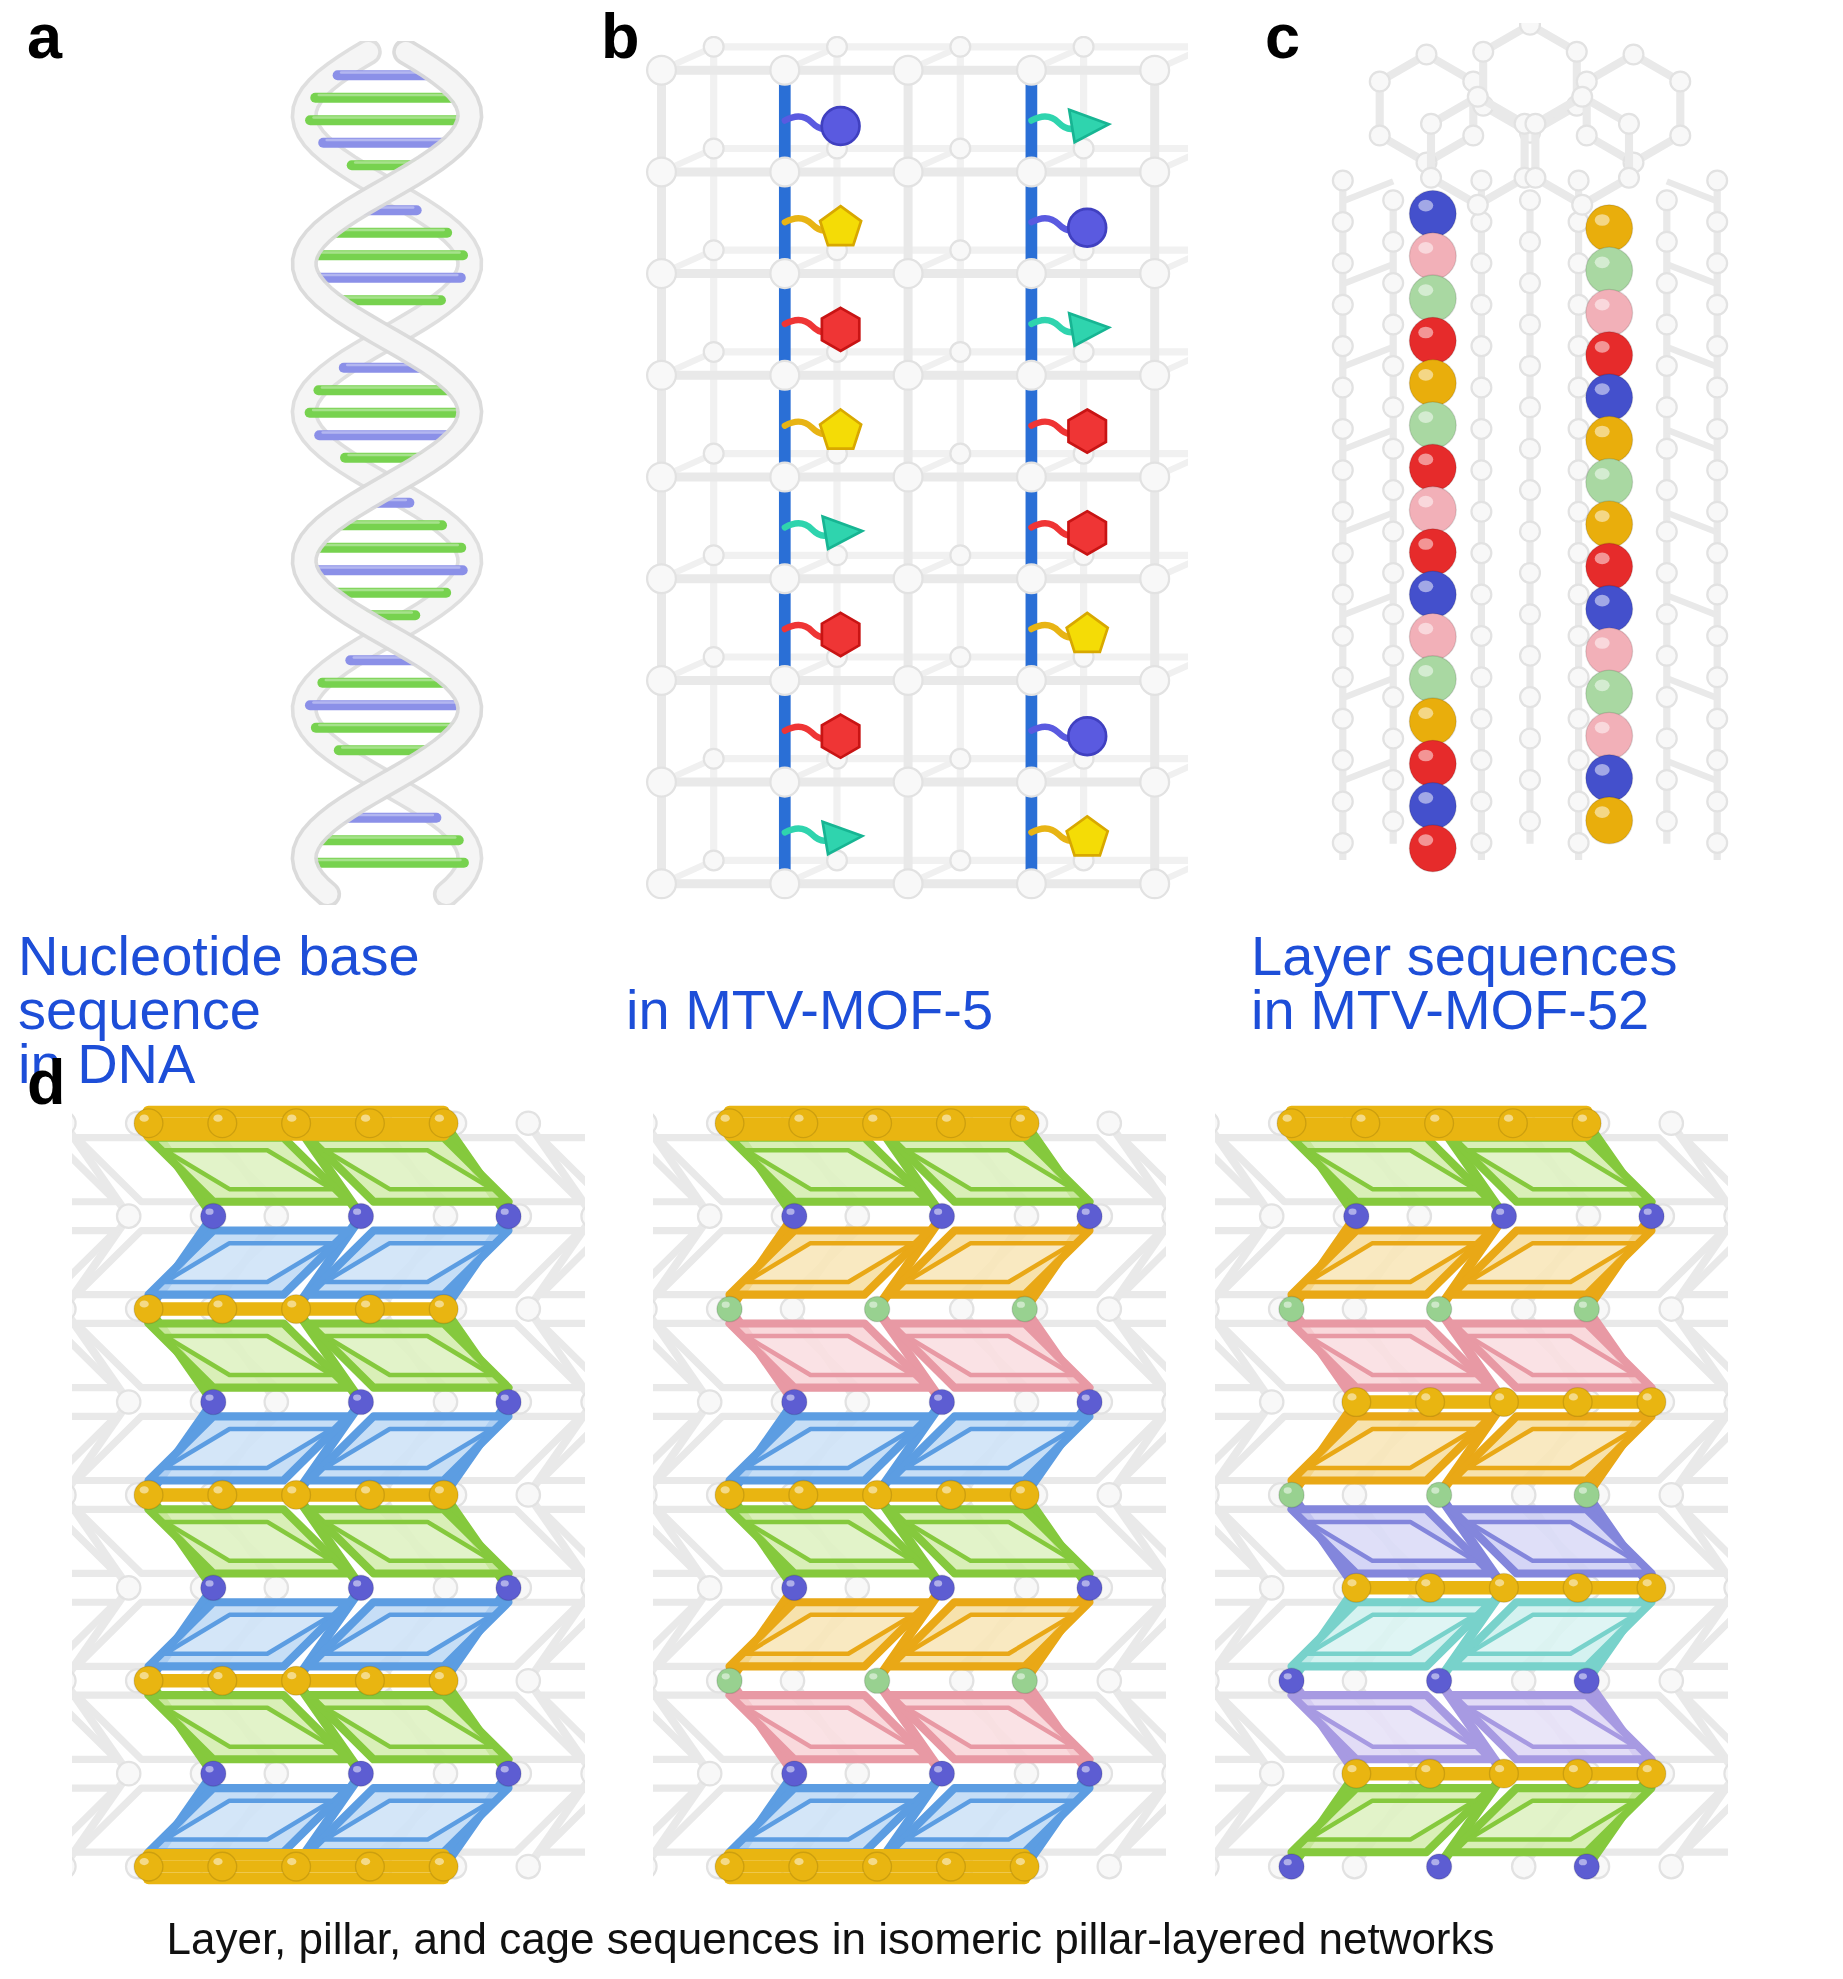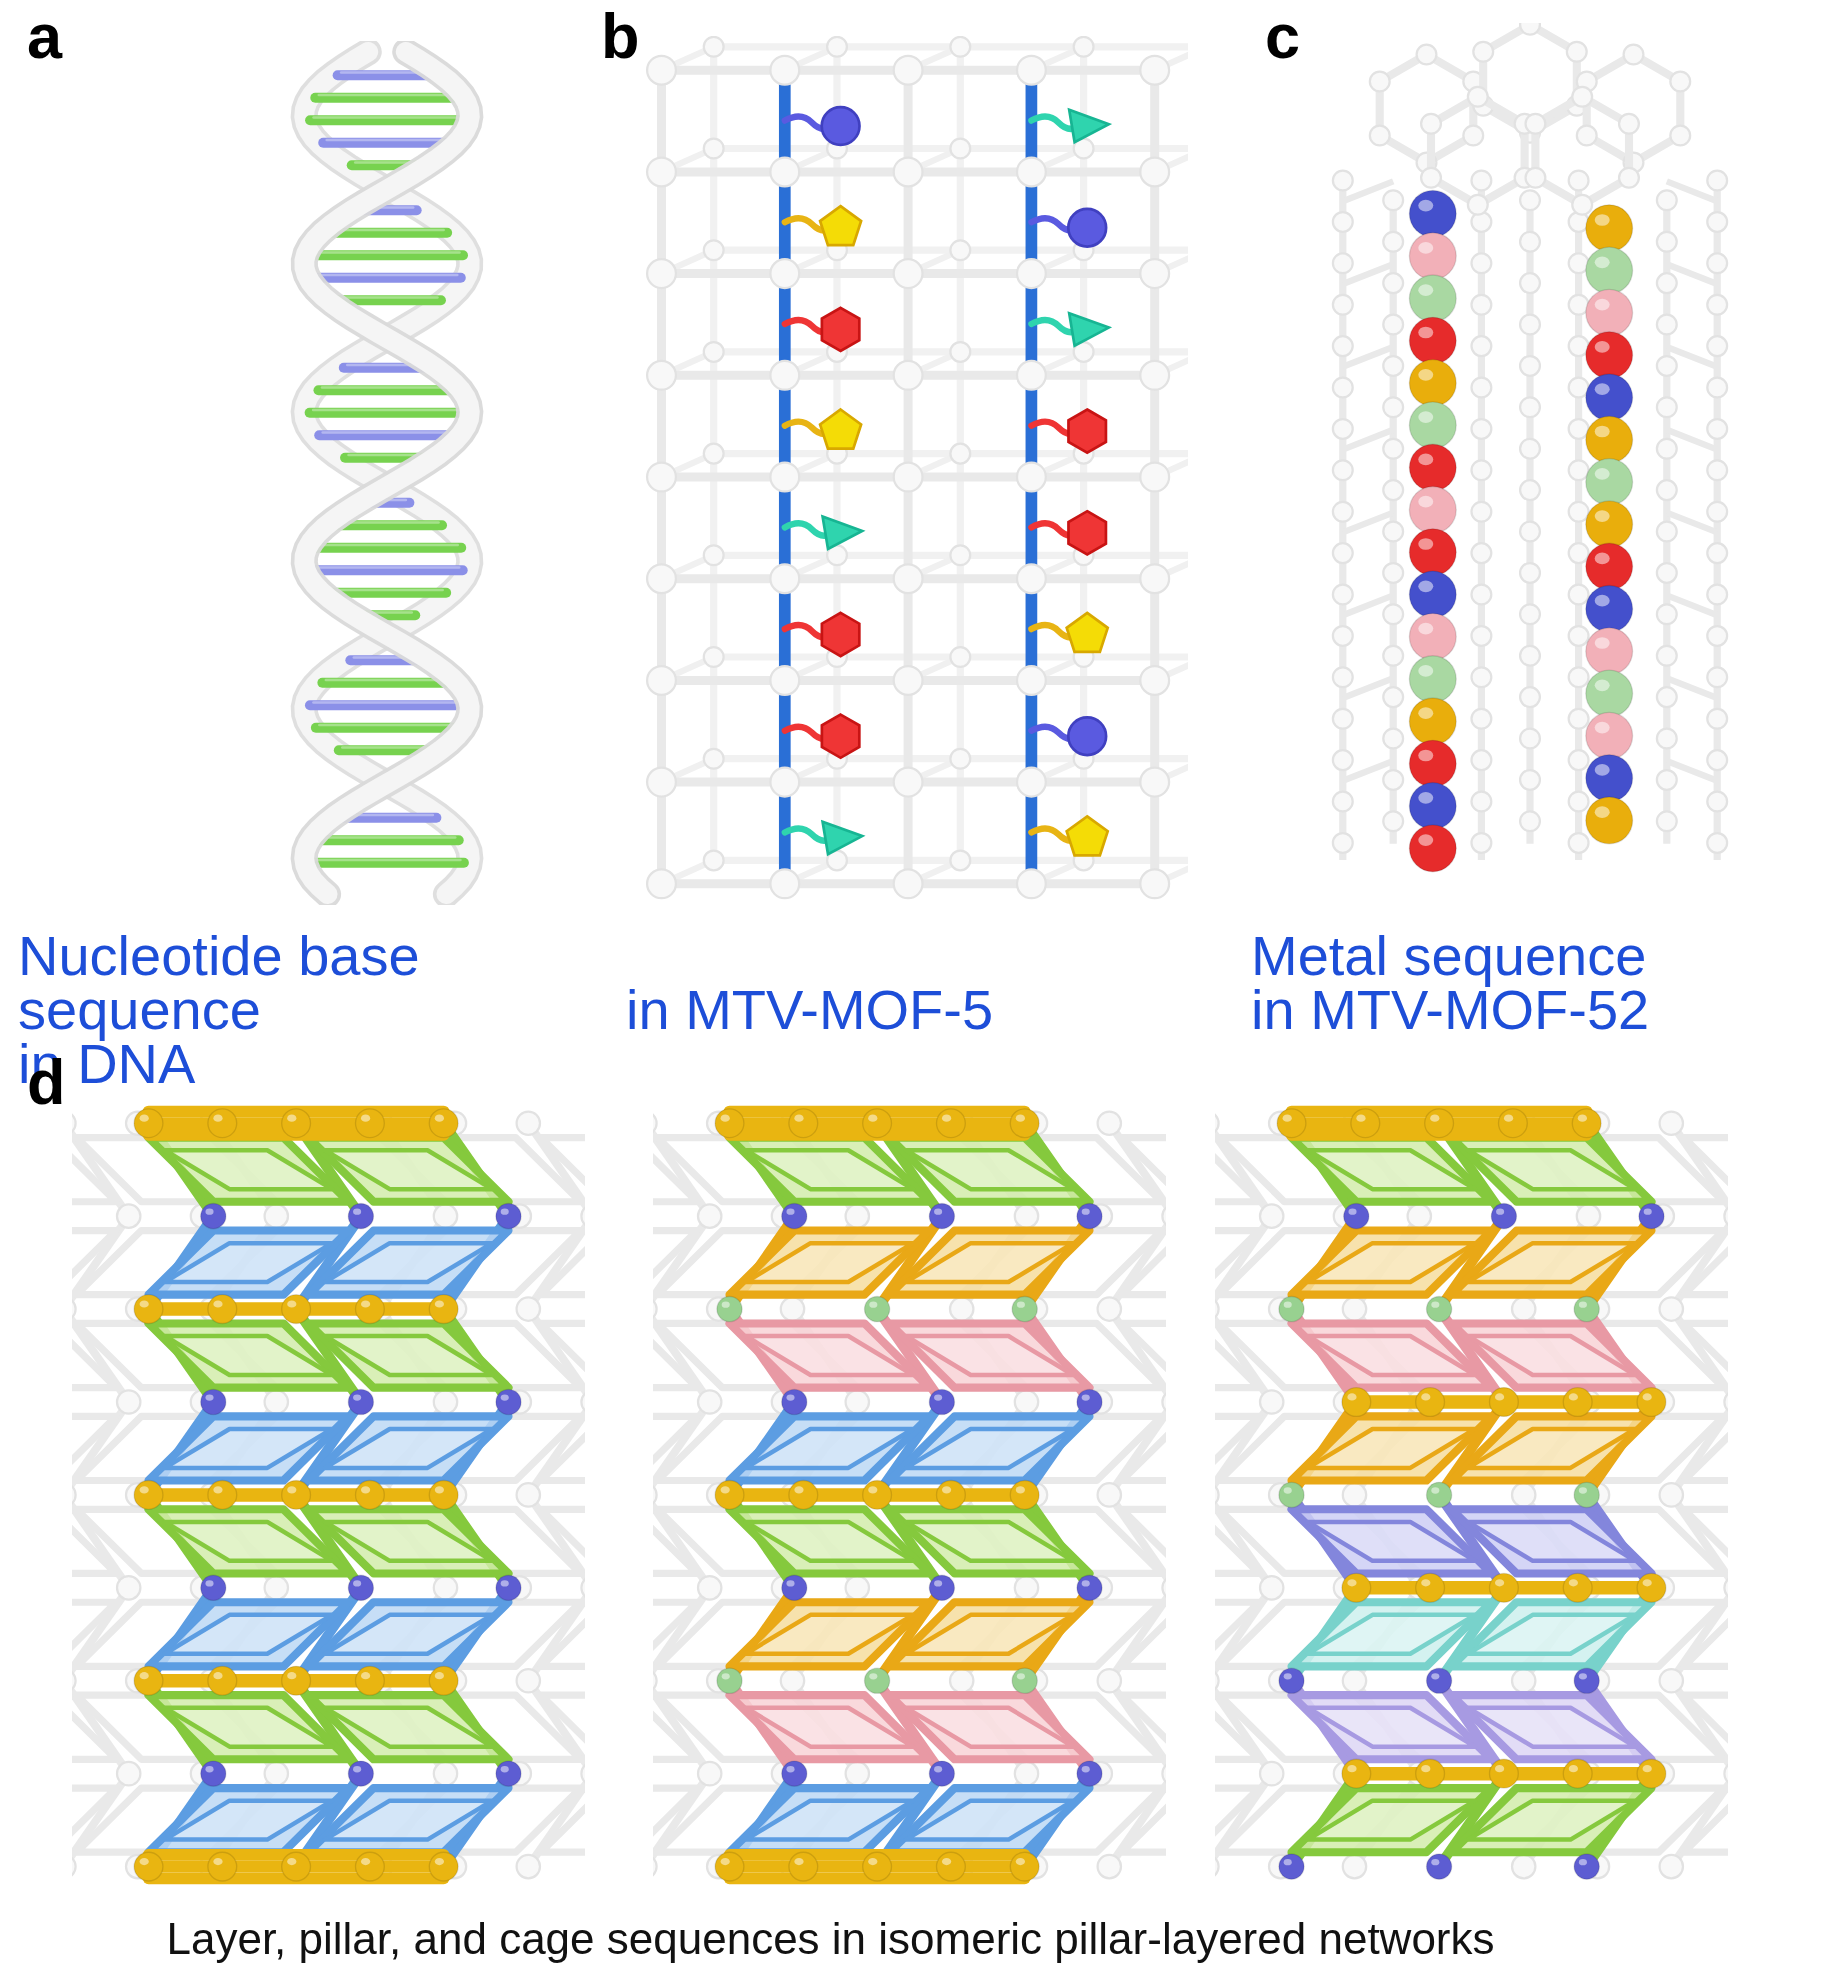--- a/index.html
+++ b/index.html
@@ -523,21 +523,21 @@
       <circle cx="348" cy="745" r="26" fill="#a9d8a2" stroke="rgba(0,0,0,0.12)" stroke-width="1.5"></circle>
       <ellipse cx="340.2" cy="735.9" rx="8.32" ry="6.5" fill="#fff" opacity="0.5"></ellipse>
       <circle cx="348" cy="792" r="26" fill="#f2b0b8" stroke="rgba(0,0,0,0.12)" stroke-width="1.5"></circle>
       <ellipse cx="340.2" cy="782.9" rx="8.32" ry="6.5" fill="#fff" opacity="0.5"></ellipse>
       <circle cx="348" cy="839" r="26" fill="#4450cc" stroke="rgba(0,0,0,0.12)" stroke-width="1.5"></circle>
       <ellipse cx="340.2" cy="829.9" rx="8.32" ry="6.5" fill="#fff" opacity="0.5"></ellipse>
       <circle cx="348" cy="886" r="26" fill="#e9ae0c" stroke="rgba(0,0,0,0.12)" stroke-width="1.5"></circle>
       <ellipse cx="340.2" cy="876.9" rx="8.32" ry="6.5" fill="#fff" opacity="0.5"></ellipse>
     </svg>
   <div class="caption" style="left:1251px;top:929px;width:558px">
-    <span>Metal sequence</span><br>
+    <span>Layer sequences</span><br>
     <span>in MTV-MOF-52</span>
   </div>
 
   <div class="plabel" style="left:27px;top:1051px">d</div>
   <svg id="svg-d1" class="panel-svg" viewBox="0 0 570 940" style="left:72px;top:1071px;width:513px;height:846px">
       <line x1="-173" y1="58" x2="-101" y2="161.25" stroke="#e9e9e9" stroke-width="9"></line>
       <line x1="-9" y1="58" x2="63" y2="161.25" stroke="#e9e9e9" stroke-width="9"></line>
       <line x1="155" y1="58" x2="227" y2="161.25" stroke="#e9e9e9" stroke-width="9"></line>
       <polygon points="-173,74 -23,74 49,145.25 -101,145.25" fill="none" stroke="#e9e9e9" stroke-width="8" stroke-linejoin="round"></polygon>
       <polygon points="5,74 155,74 227,145.25 77,145.25" fill="none" stroke="#e9e9e9" stroke-width="8" stroke-linejoin="round"></polygon>

